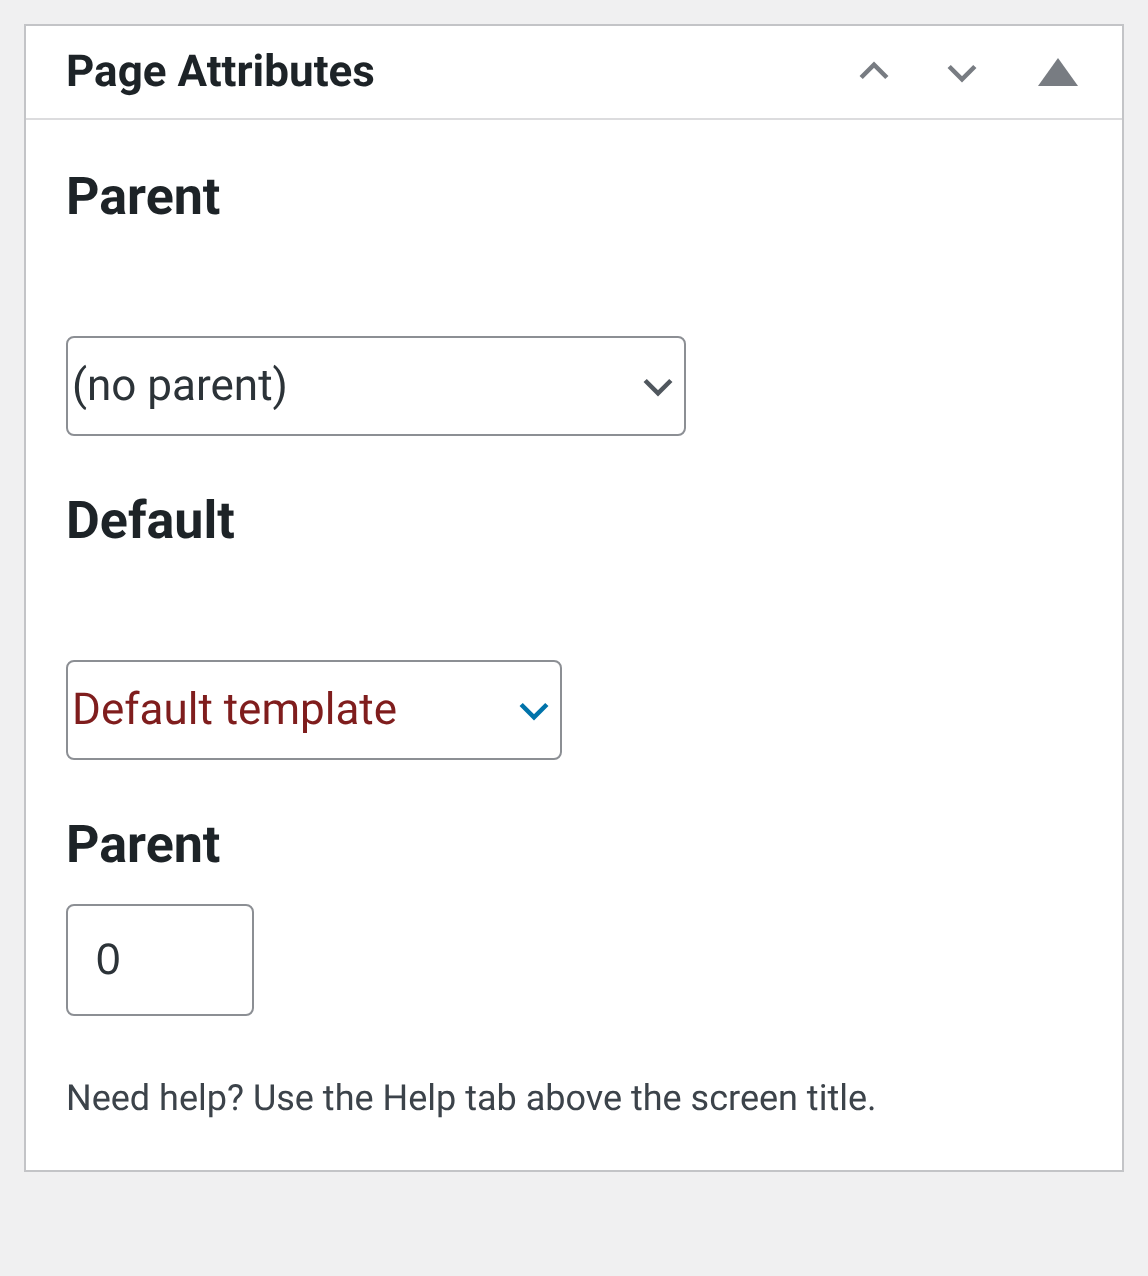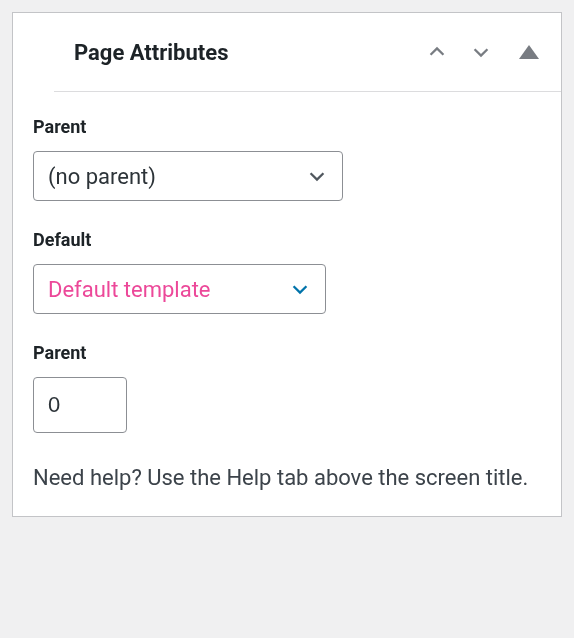--- a/index.html
+++ b/index.html
@@ -14,23 +14,22 @@
       width: 574px;
     }
     .panel {
       background: #fff;
       border: 1px solid #c3c4c7;
     }
     .panel-header {
       display: flex;
       align-items: center;
       justify-content: space-between;
-      padding: 23px 20px;
+      padding: 7px 20px;
       border-bottom: 1px solid #dcdcde;
-      margin-left: 41px;
     }
     .panel-title {
       font-size: 22px;
       font-weight: 700;
       color: #1d2327;
     }
     .header-controls {
       display: flex;
       align-items: center;
       gap: 12px;
@@ -56,44 +55,45 @@
       border-bottom: 14px solid #787c82;
       margin-left: 8px;
     }
     .panel-body {
       padding: 24px 20px 22px 20px;
     }
     .field-group {
       margin-bottom: 28px;
     }
     .field-label {
-      font-size: 18px;
+      font-size: 26px;
       font-weight: 700;
       color: #1d2327;
       display: block;
       margin-bottom: 14px;
     }
     .select-wrap {
       display: inline-flex;
       align-items: center;
       justify-content: space-between;
       border: 1px solid #8c8f94;
       border-radius: 4px;
-      padding: 10px 14px;
+      padding: 10px 2px;
       background: #fff;
       min-height: 50px;
       cursor: pointer;
+      margin-top: 40px;
     }
     .select-parent {
       width: 310px;
       color: #2c3338;
     }
     .select-template {
-      width: 293px;
-      color: #ec4899;
+      width: 248px;
+      color: #7f1d1d;
       font-weight: 400;
     }
     .select-text {
       font-size: 22px;
     }
     .select-chevron {
       color: #50575e;
       display: inline-flex;
     }
     .select-template .select-chevron {
@@ -107,21 +107,21 @@
       width: 94px;
       height: 56px;
       border: 1px solid #8c8f94;
       border-radius: 4px;
       font-size: 22px;
       padding: 8px 14px;
       color: #2c3338;
       background: #fff;
     }
     .help-text {
-      font-size: 22px;
+      font-size: 18px;
       color: #3c434a;
       line-height: 1.5;
       margin-top: 4px;
     }
   </style>
 </head>
 <body>
 
 <div class="panel">
   <div class="panel-header">

